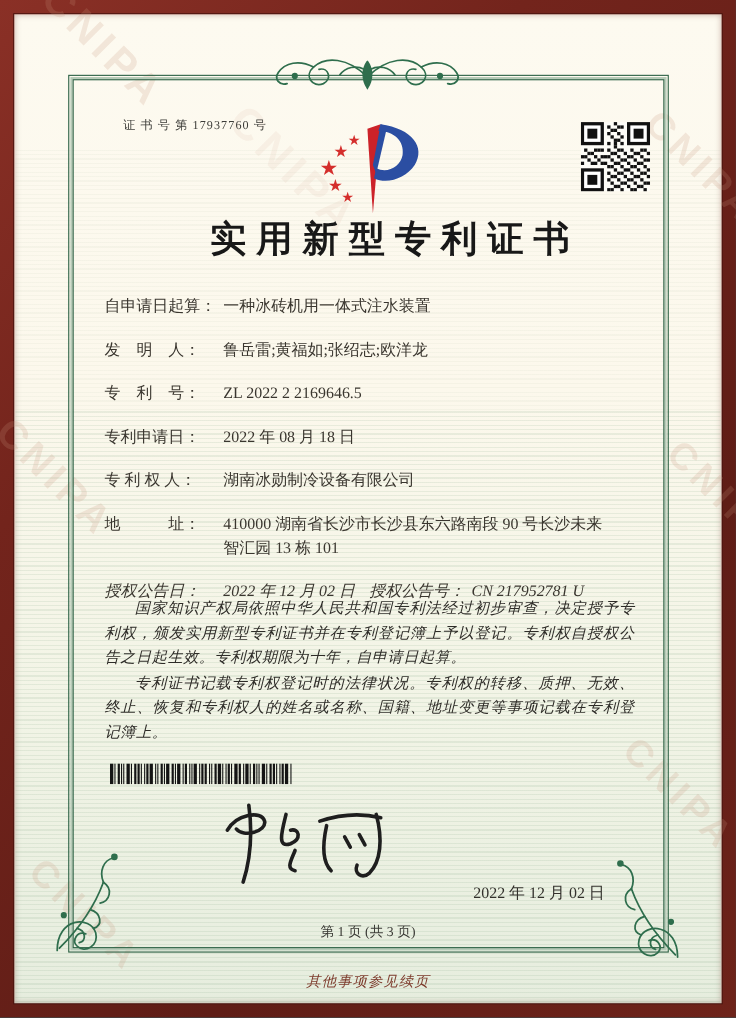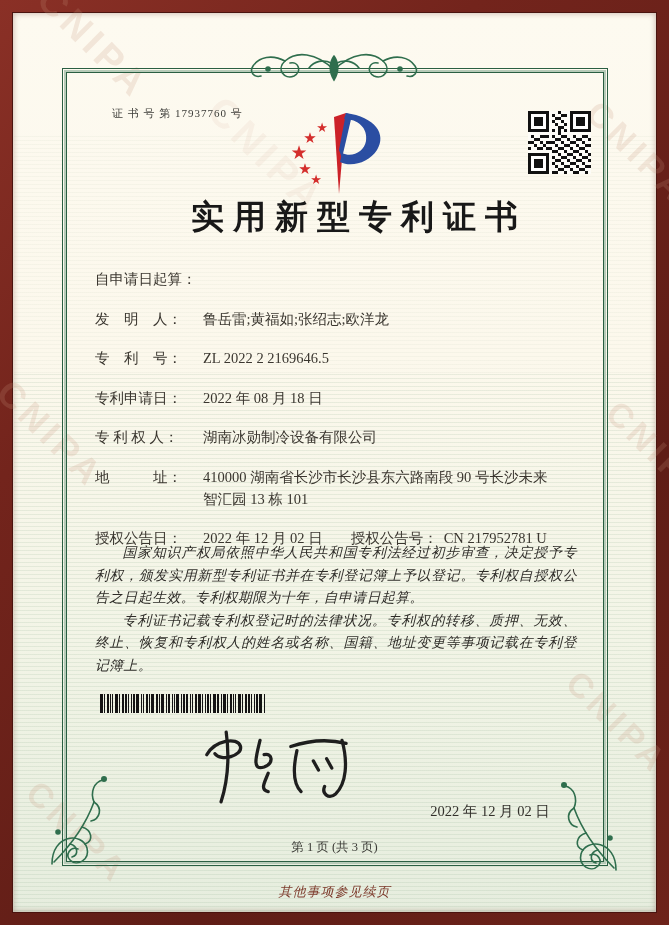--- a/index.html
+++ b/index.html
@@ -26,23 +26,23 @@
   .cert-no{position:absolute;left:112px;top:106px;font-size:11px;color:#3c3c38;letter-spacing:1px;}
   .logo{position:absolute;left:272px;top:110px;width:130px;height:86px;}
   .qr{position:absolute;left:528px;top:111px;width:63px;height:63px;}
   .title{position:absolute;left:0;right:0;top:195px;text-align:center;
         font-size:33px;font-weight:bold;color:#181818;letter-spacing:9px;text-indent:9px;padding-left:40px;}
   .fields{position:absolute;left:95px;top:268px;width:470px;font-size:14.5px;color:#3a362f;}
   .field-row{display:flex;margin-bottom:17.5px;line-height:22px;}
   .field-label{flex:0 0 102px;white-space:nowrap;}
   .field-value{margin-left:6px;}
   .addr .field-value{width:352px;}
-  .grant-row{display:flex;line-height:22px;}
+  .grant-row{display:flex;line-height:22px;font-style:italic;}
   .grant-row .pair{display:flex;}
-  .grant-row .pair2{margin-left:28px;}
+  .grant-row .pair2{margin-left:13px;}
   .body-text{position:absolute;left:95px;top:542px;width:482px;font-size:13.8px;
         color:#2e2c28;line-height:22.5px;text-align:justify;font-style:italic;}
   .body-text p{margin:0;text-indent:2em;letter-spacing:.5px;}
   .barcode{position:absolute;left:100px;top:694px;width:168px;height:19px;}
   .signer{position:absolute;left:97px;top:742px;font-family:"Liberation Sans","DejaVu Sans",sans-serif;
         font-size:15px;color:#222;line-height:30px;}
   .signature{position:absolute;left:192px;top:726px;width:175px;height:82px;}
   .issue-date{position:absolute;left:400px;top:802px;width:180px;text-align:center;
         font-size:14.5px;color:#33312c;}
   .page-info{position:absolute;left:0;right:0;top:839px;text-align:center;font-size:12.5px;color:#3a3a35;}
@@ -243,20 +243,21 @@
       <rect x="0" y="14" width="7" height="7" fill="#111"></rect>
       <rect x="1" y="15" width="5" height="5" fill="#fff"></rect>
       <rect x="2" y="16" width="3" height="3" fill="#111"></rect>
     </svg>
 
   <div class="title">实用新型专利证书</div>
 
   <div class="fields">
     <div class="field-row">
       <span class="field-label">自申请日起算：</span>
+      <span class="field-value">一种冰砖机用一体式注水装置</span>
     </div>
     <div class="field-row">
       <span class="field-label">发　明　人：</span>
       <span class="field-value">鲁岳雷;黄福如;张绍志;欧洋龙</span>
     </div>
     <div class="field-row">
       <span class="field-label">专　利　号：</span>
       <span class="field-value">ZL 2022 2 2169646.5</span>
     </div>
     <div class="field-row">

